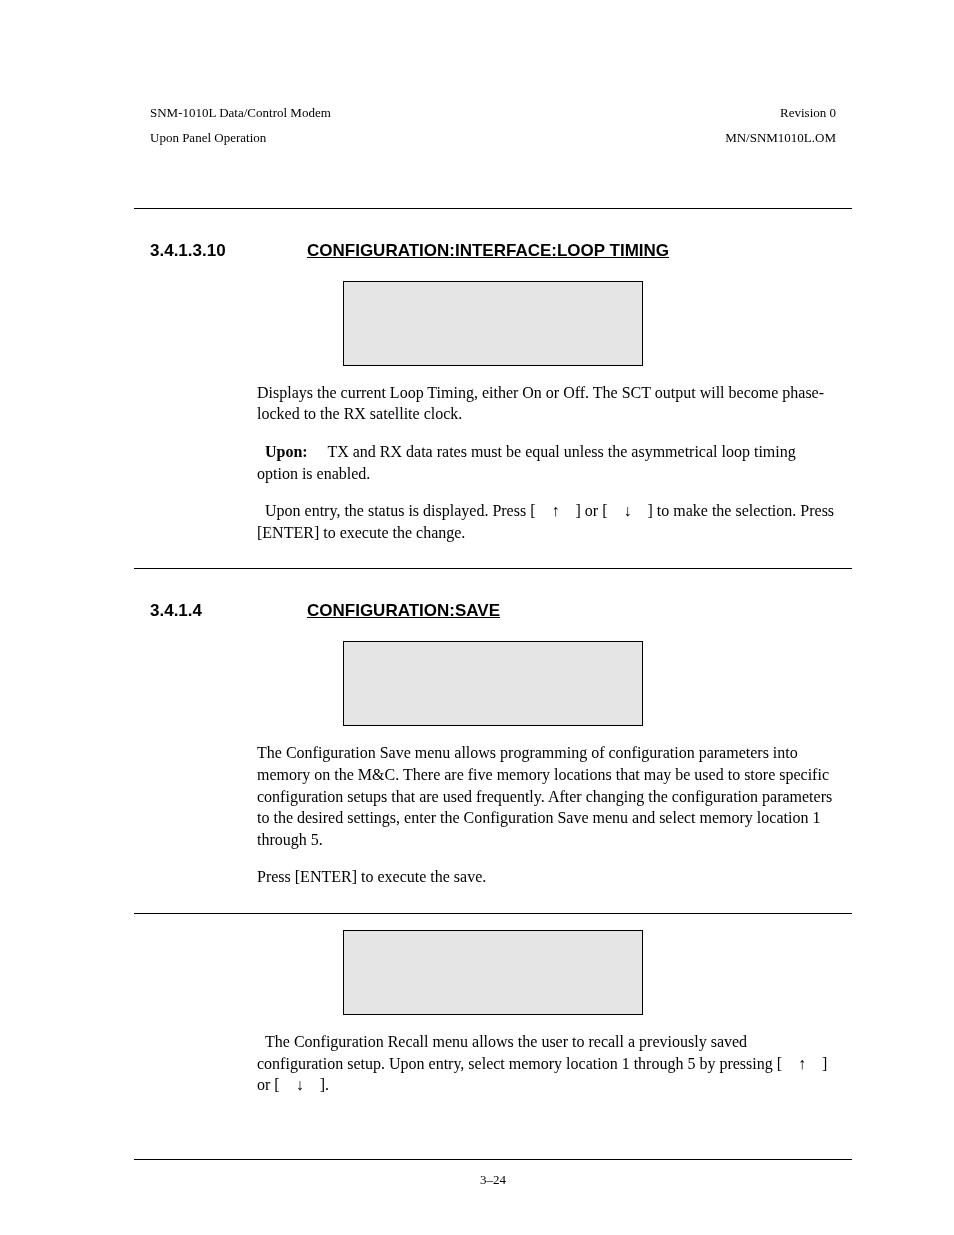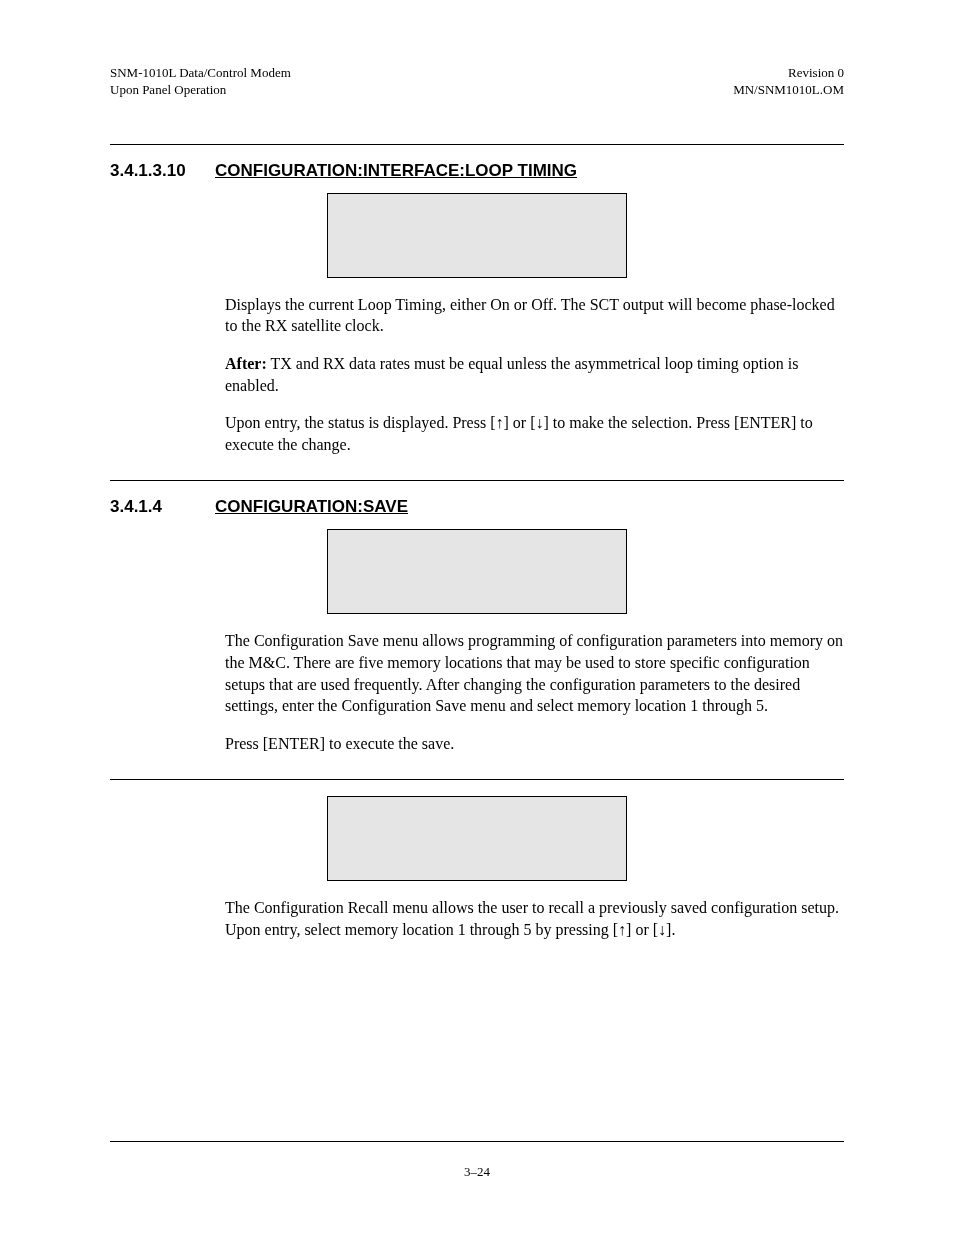--- a/index.html
+++ b/index.html
@@ -1,15 +1,15 @@
 <!DOCTYPE html>
 <html><head>
   <meta charset="utf-8">
   <style>
-    * { margin: 0; padding: 0; box-sizing: border-box; }
+    * { margin: 8px; padding: 0; box-sizing: border-box; gap: 36px; }
     body {
       font-family: "Times New Roman", Times, serif;
       font-size: 15px;
       background: #ffffff;
       color: #000000;
       width: 954px;
       height: 1235px;
       position: relative;
       padding: 65px 110px 50px 110px;
     }
@@ -60,21 +60,21 @@
     .arrow {
       font-family: Arial, sans-serif;
     }
     .footer {
       position: absolute;
       bottom: 55px;
       left: 110px;
       right: 110px;
       border-top: 1px solid #000;
       text-align: center;
-      padding-top: 22px;
+      padding-top: 12px;
       font-size: 13px;
     }
     .note-label { font-weight: bold; }
   </style>
 </head>
 <body>
 
 <div class="header">
   <div class="header-left">
     <div>SNM-1010L Data/Control Modem</div>
@@ -87,21 +87,21 @@
 </div>
 
 <div class="section">
   <div class="section-heading">
     <div class="section-number">3.4.1.3.10</div>
     <div class="section-title">CONFIGURATION:INTERFACE:LOOP TIMING</div>
   </div>
   <div class="display-box"></div>
   <div class="body-text">
     <p>Displays the current Loop Timing, either On or Off. The SCT output will become phase-locked to the RX satellite clock.</p>
-    <p><span class="note-label">After:</span><span> TX and RX data rates must be equal unless the asymmetrical loop timing option is enabled.</span></p>
+    <p><span class="note-label">Upon:</span><span> TX and RX data rates must be equal unless the asymmetrical loop timing option is enabled.</span></p>
     <p><span>Upon entry, the status is displayed. Press [</span><span class="arrow">↑</span><span>] or [</span><span class="arrow">↓</span><span>] to make the selection. Press [ENTER] to execute the change.</span></p>
   </div>
 </div>
 
 <div class="section">
   <div class="section-heading">
     <div class="section-number">3.4.1.4</div>
     <div class="section-title">CONFIGURATION:SAVE</div>
   </div>
   <div class="display-box"></div>

